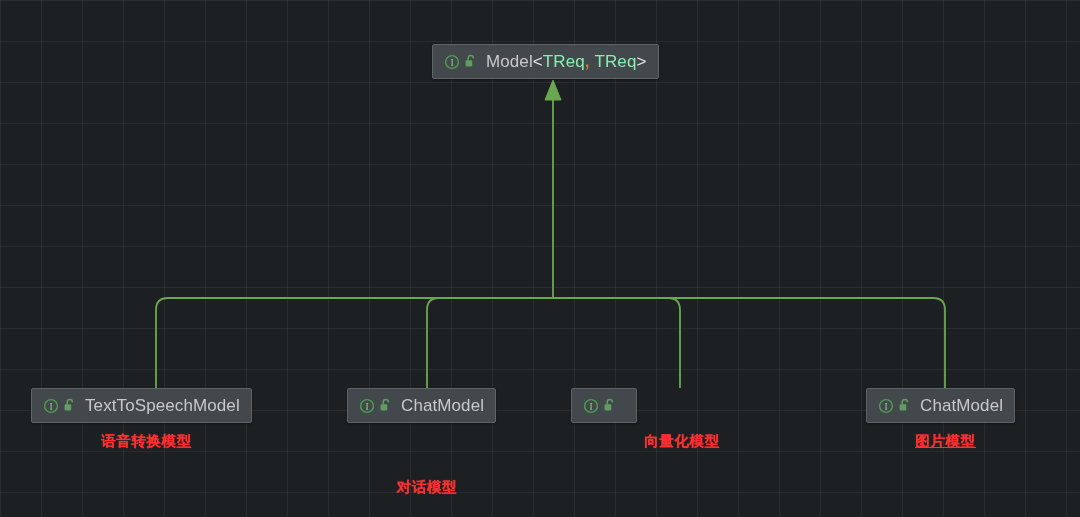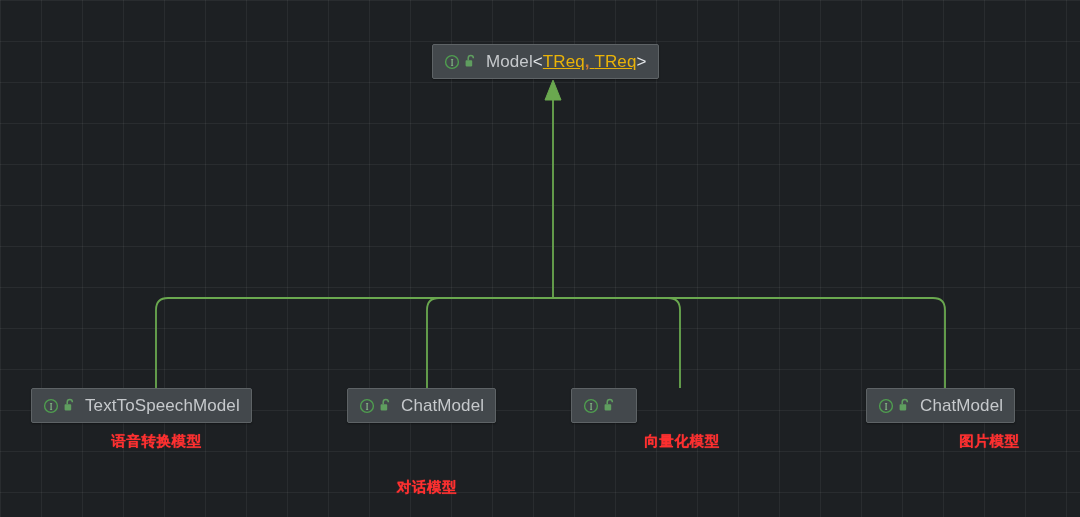--- a/index.html
+++ b/index.html
@@ -56,22 +56,21 @@
   .node-label {
     font-size: 17px;
     color: #c6c9cc;
     letter-spacing: 0.1px;
     line-height: 1;
   }
   .generic-open, .generic-close {
     color: #e6e9ec;
   }
   .generic-param {
-    color: #eab308;
-    text-decoration: underline;
+    color: #86efac;
   }
   .generic-comma {
     color: #cc7832;
     font-weight: bold;
   }
   .cn-note {
     position: absolute;
     font-family: "DejaVu Sans", "Liberation Sans", sans-serif;
     font-size: 14.5px;
     font-weight: bold;
@@ -117,21 +116,21 @@
     <svg class="iface-icon" viewBox="0 0 16 16">
       <circle cx="8" cy="8" r="6.4" fill="none" stroke="#4f9e4f" stroke-width="1.4"></circle>
       <text x="8" y="11.6" text-anchor="middle" font-family="Liberation Serif, serif" font-size="9.5" fill="#8fce8f">I</text>
     </svg>
     <svg class="lock-icon" viewBox="0 0 13 15">
       <path d="M4.2,6.2 L4.2,4.2 A2.6,2.6 0 0 1 9.4,4.2" fill="none" stroke="#5f9e5f" stroke-width="1.5"></path>
       <rect x="1.6" y="6.2" width="6.6" height="6.2" rx="0.8" fill="#5f9e5f"></rect>
     </svg>
     <span class="node-label">TextToSpeechModel</span>
   </div>
-  <div class="cn-note" style="left:31px; top:432px; width:251px;">语音转换模型</div>
+  <div class="cn-note" style="left:21px; top:432px; width:251px;">语音转换模型</div>
 
   <div class="node" style="left:347px; top:388px;">
     <svg class="iface-icon" viewBox="0 0 16 16">
       <circle cx="8" cy="8" r="6.4" fill="none" stroke="#4f9e4f" stroke-width="1.4"></circle>
       <text x="8" y="11.6" text-anchor="middle" font-family="Liberation Serif, serif" font-size="9.5" fill="#8fce8f">I</text>
     </svg>
     <svg class="lock-icon" viewBox="0 0 13 15">
       <path d="M4.2,6.2 L4.2,4.2 A2.6,2.6 0 0 1 9.4,4.2" fill="none" stroke="#5f9e5f" stroke-width="1.5"></path>
       <rect x="1.6" y="6.2" width="6.6" height="6.2" rx="0.8" fill="#5f9e5f"></rect>
     </svg>
@@ -155,15 +154,15 @@
     <svg class="iface-icon" viewBox="0 0 16 16">
       <circle cx="8" cy="8" r="6.4" fill="none" stroke="#4f9e4f" stroke-width="1.4"></circle>
       <text x="8" y="11.6" text-anchor="middle" font-family="Liberation Serif, serif" font-size="9.5" fill="#8fce8f">I</text>
     </svg>
     <svg class="lock-icon" viewBox="0 0 13 15">
       <path d="M4.2,6.2 L4.2,4.2 A2.6,2.6 0 0 1 9.4,4.2" fill="none" stroke="#5f9e5f" stroke-width="1.5"></path>
       <rect x="1.6" y="6.2" width="6.6" height="6.2" rx="0.8" fill="#5f9e5f"></rect>
     </svg>
     <span class="node-label">ChatModel</span>
   </div>
-  <div class="cn-note" style="left:910px; top:432px; width:159px;">图片模型</div>
+  <div class="cn-note" style="left:866px; top:432px; width:159px;text-decoration:underline;">图片模型</div>
 
 </div>
 
 </body></html>

